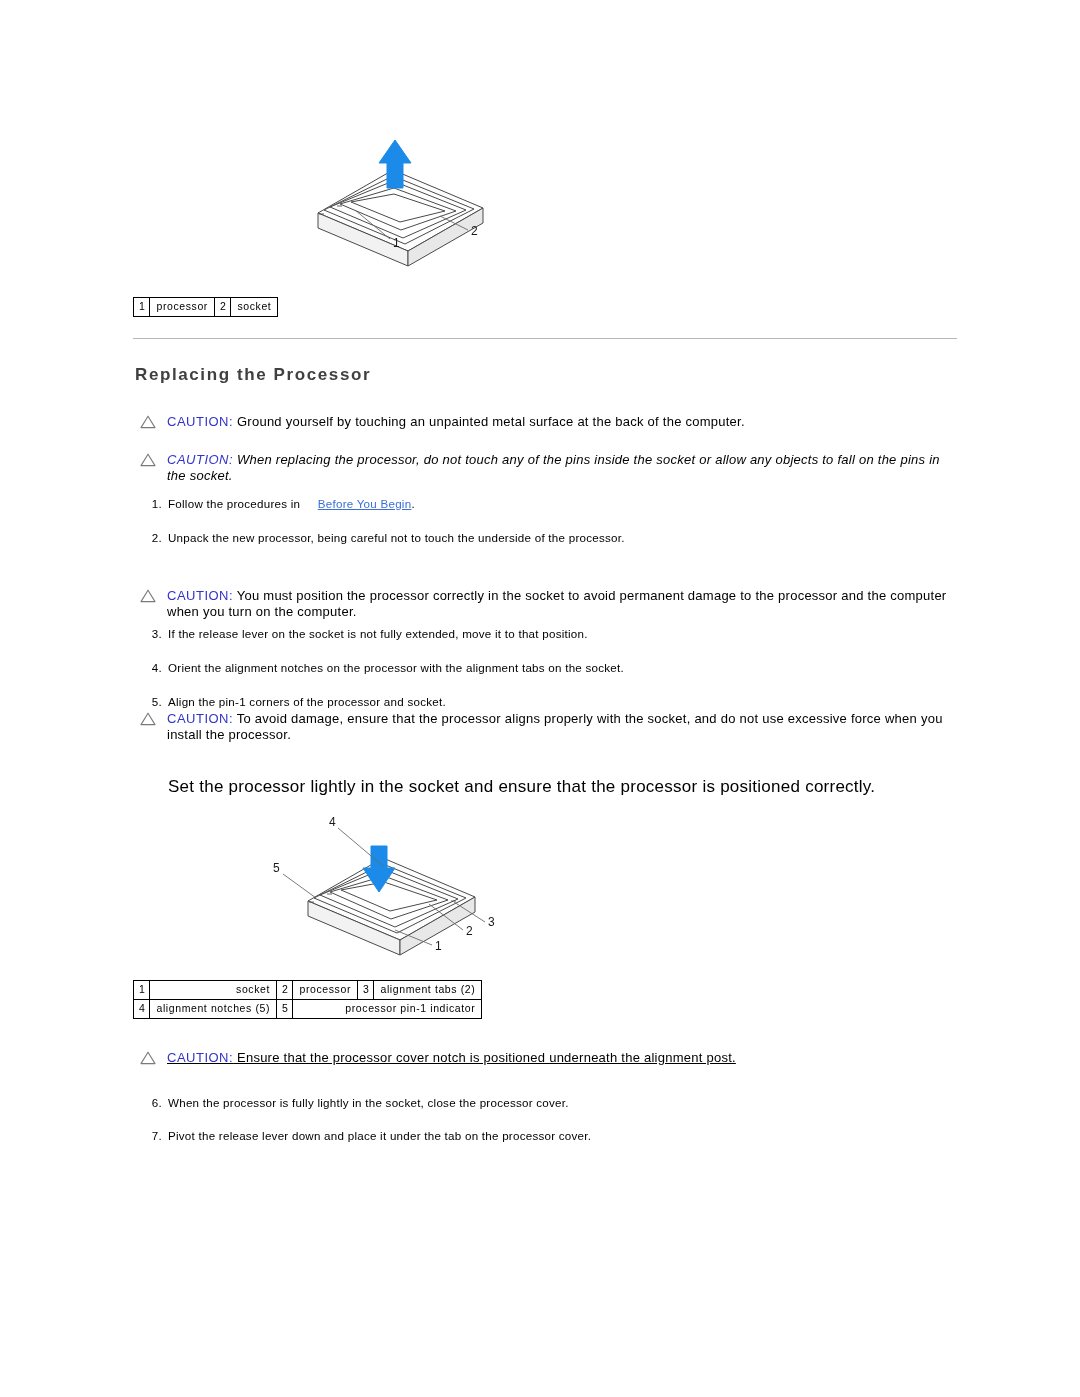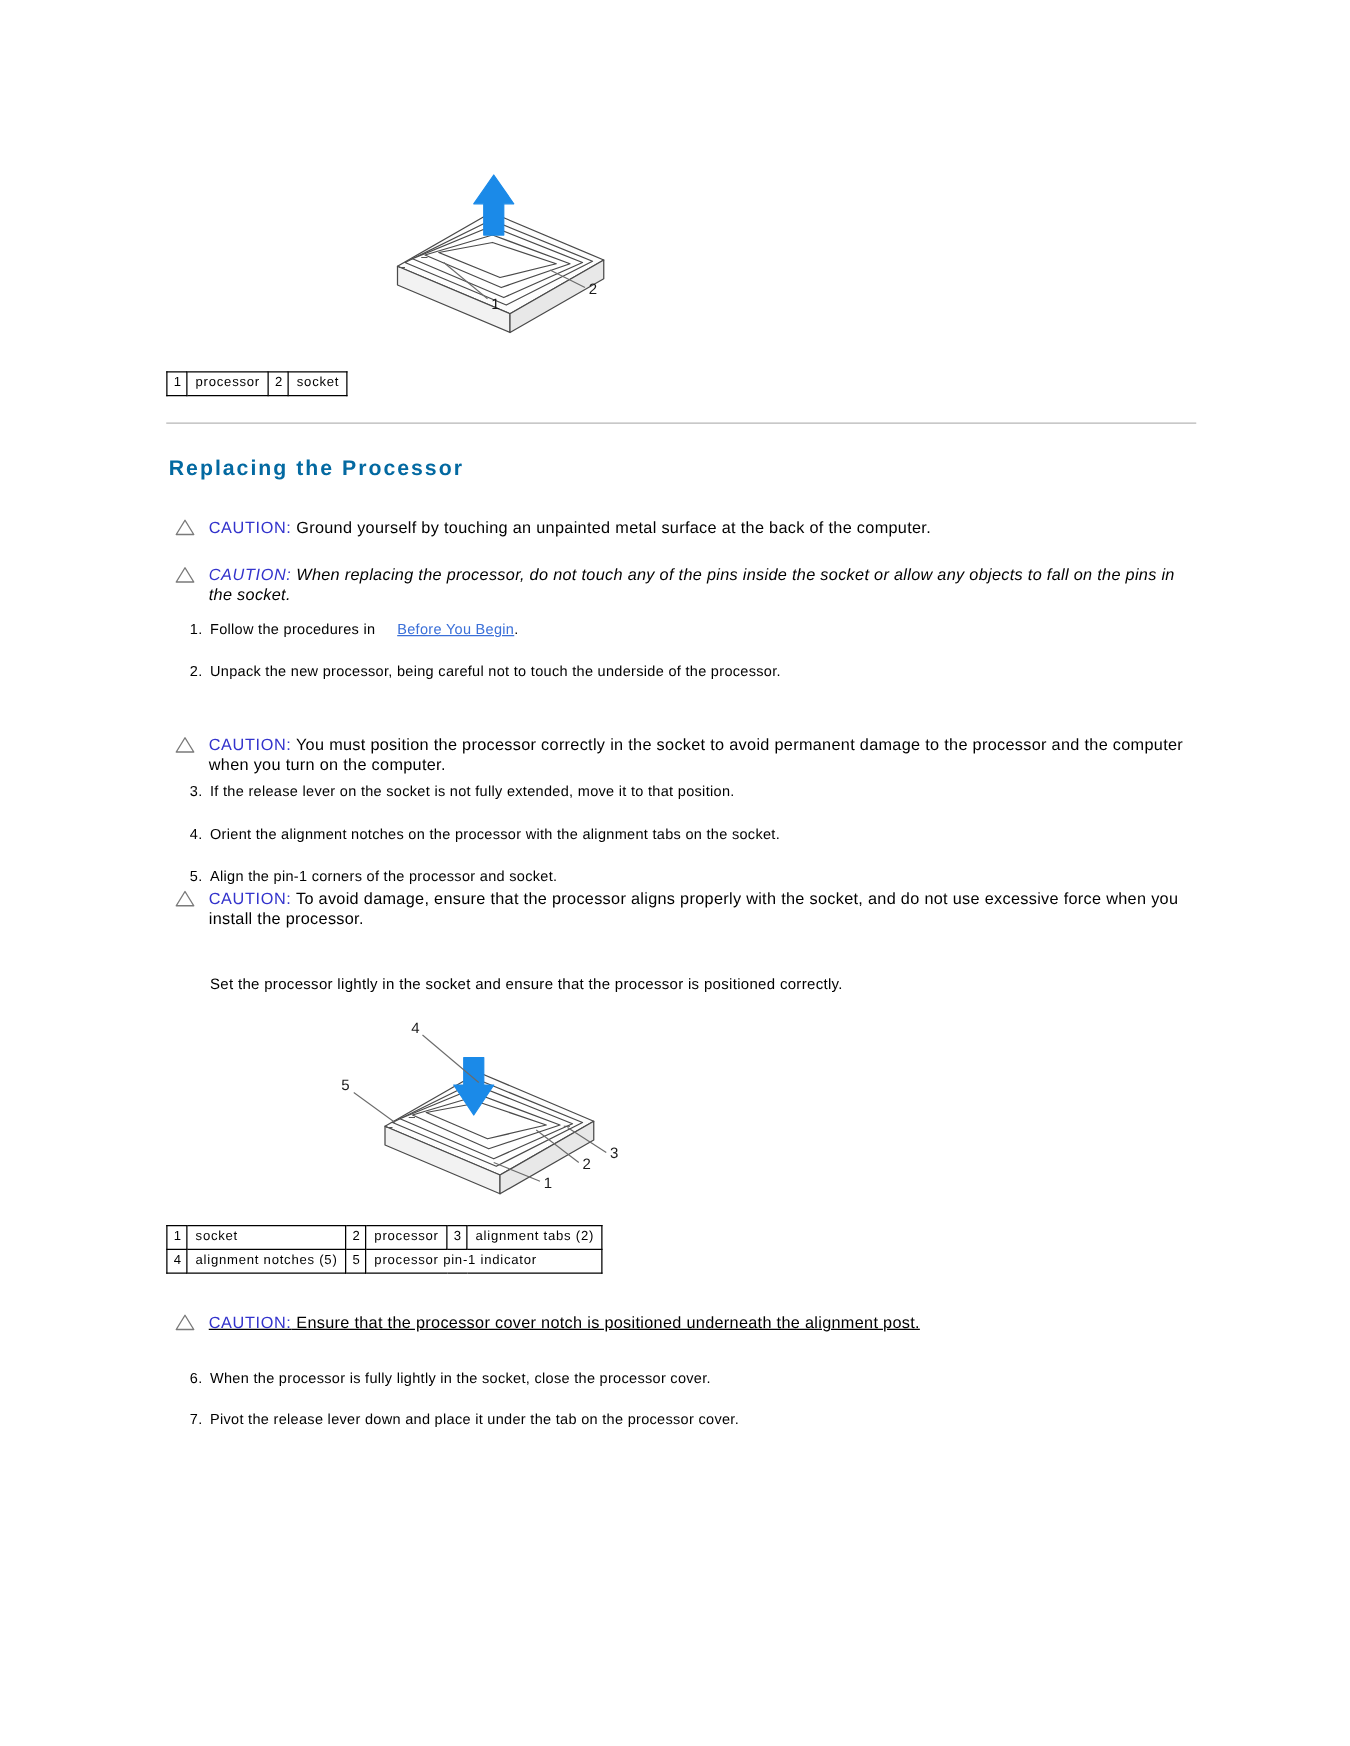--- a/index.html
+++ b/index.html
@@ -32,39 +32,40 @@
     letter-spacing: 0.6px;
     color: #000;
     background: #fff;
   }
   .legend td {
     border: 1px solid #000;
     padding: 2px 6px 3px 6px;
     white-space: nowrap;
     line-height: 13px;
     vertical-align: middle;
+    text-align: right;
   }
   .legend td.num {
     text-align: left;
     padding: 2px 4px 3px 5px;
   }
 
   
   .divider {
     border: 0;
     border-top: 1px solid #b6b6b6;
     margin: 0;
     width: 824px;
   }
 
   
   .section-title {
     font-size: 17px;
     font-weight: bold;
-    color: #0369a1;
+    color: #404040;
     letter-spacing: 1.6px;
     margin: 0;
     line-height: 20px;
   }
 
   
   .caution {
     position: relative;
     padding-left: 30px;
     font-size: 13px;
@@ -91,21 +92,21 @@
     letter-spacing: 0.25px;
   }
   .step .n {
     position: absolute;
     left: 13px; top: 0;
     width: 16px;
     text-align: right;
   }
   .plain {
     padding-left: 35px;
-    font-size: 12px;
+    font-size: 17px;
     line-height: 16px;
     letter-spacing: 0.25px;
   }
   a.doclink {
     color: #3a6fd8;
     text-decoration: underline;
     margin-left: 14px;
   }
 </style>
 </head>

